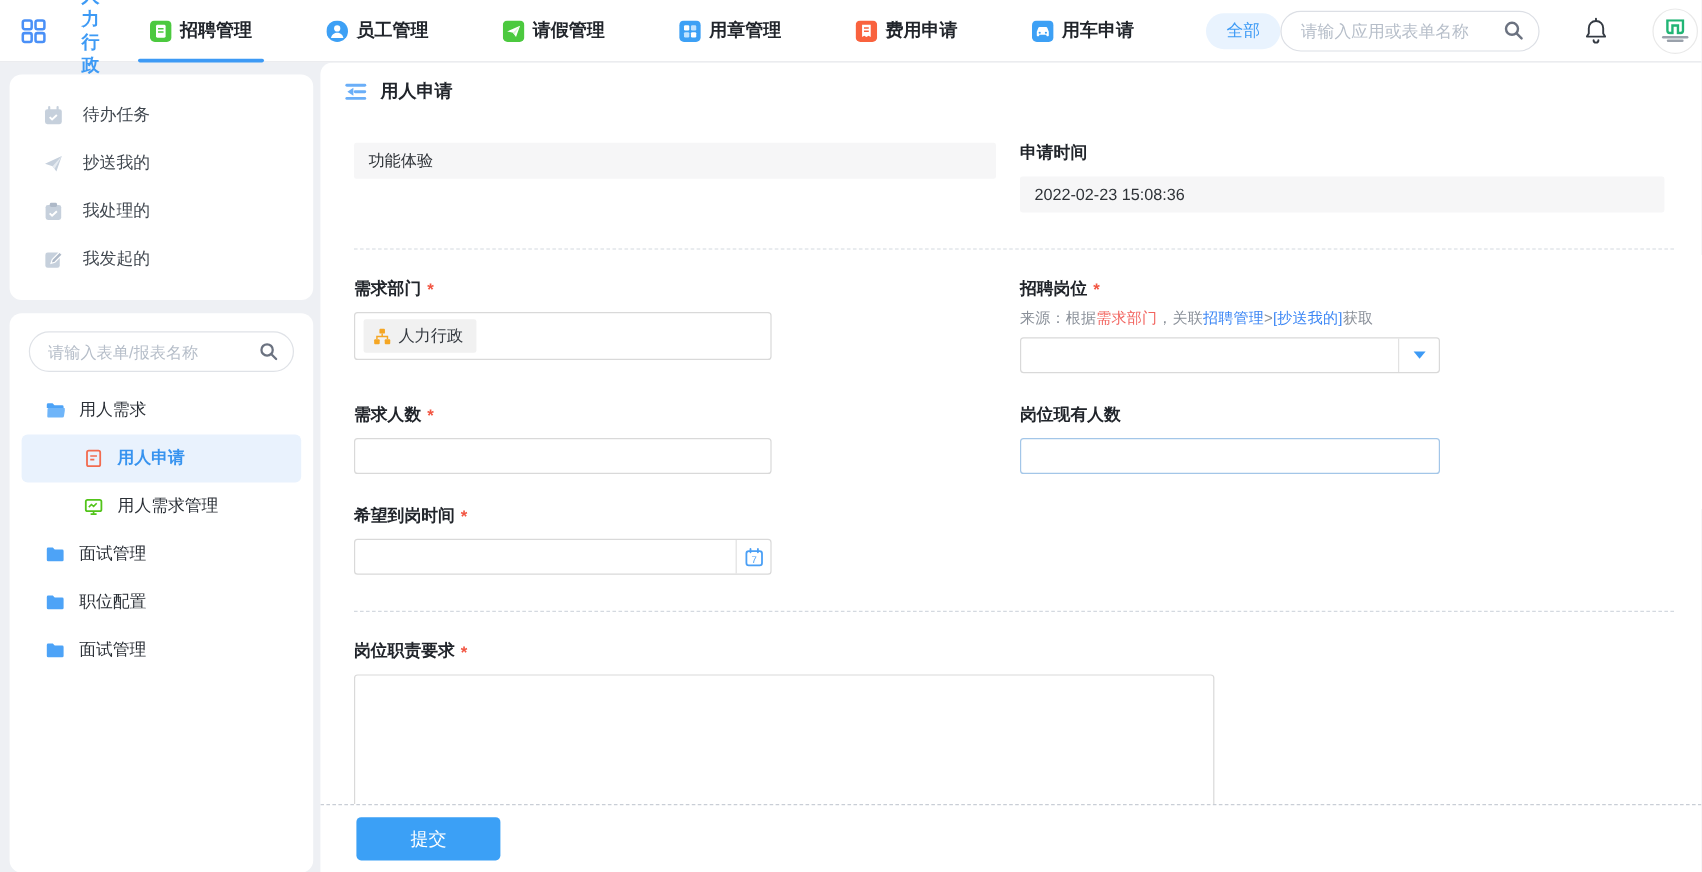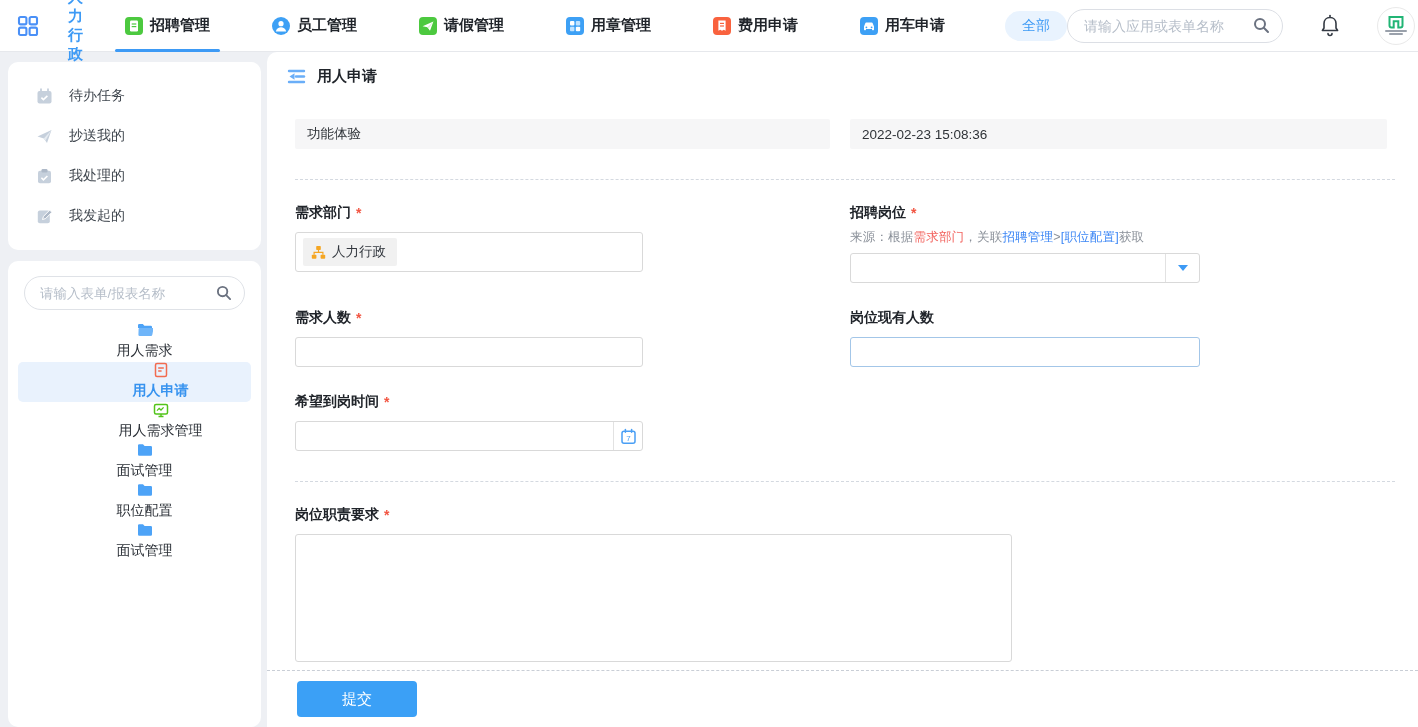--- a/index.html
+++ b/index.html
@@ -35,21 +35,21 @@
   .sidebar{width:267px;flex:0 0 267px;padding:10px 6px 0 8px;display:flex;flex-direction:column;gap:11px;border-radius:22px;}
   .scard{background:var(--card);border-radius:10px;}
   .scard.quick{padding:14px 0;}
   .quick-item{height:40px;display:flex;align-items:center;gap:16px;padding-left:28px;cursor:pointer;}
   .quick-item span.qlabel{font-size:14px;color:#40474f;}
   .qicon{width:17px;height:17px;}
   .scard.tree-card{flex:1;padding:15px 0 0 0;overflow:hidden;}
   .side-search{display:flex;align-items:center;height:34px;border:1px solid #dfe2e7;border-radius:17px;margin:0 16px 12px 16px;padding:0 12px 0 15px;}
   .side-search input{border:none;outline:none;flex:1;font-size:13.5px;color:#333;min-width:0;background:transparent;}
   .side-search input::placeholder{color:#b6bec9;}
-  .tree-row{height:40px;display:flex;align-items:center;gap:4px;padding-left:20px;margin:0 10px;border-radius:5px;cursor:pointer;flex-direction:column;}
+  .tree-row{height:40px;display:flex;align-items:center;gap:12px;padding-left:20px;margin:0 10px;border-radius:5px;cursor:pointer;}
   .tree-row.child{padding-left:52px;}
   .tree-row .tr-label{font-size:14px;color:#2a2f36;white-space:nowrap;}
   .tree-row.selected{background:#e9f2fd;}
   .tree-row.selected .tr-label{color:#3793ef;font-weight:700;}
   .fold-icon,.leaf-icon{width:16px;height:16px;flex:0 0 16px;}
 
   
   .main{flex:1;background:#fff;border-top-left-radius:10px;margin-top:0;display:flex;flex-direction:column;overflow:hidden;}
   .main-head{display:flex;align-items:center;gap:11px;padding:15px 0 9px 20px;}
   .collapse-btn{width:19px;height:19px;cursor:pointer;}
@@ -325,20 +325,21 @@
       <span class="main-title">用人申请</span>
     </div>
 
     <div class="form-scroll">
 
       <div class="frow" style="margin-top:10px;">
         <div>
           <div class="ro-field">功能体验</div>
         </div>
         <div>
+          <div class="flabel">申请时间</div>
           <div class="ro-field">2022-02-23 15:08:36</div>
         </div>
       </div>
 
       <hr class="dash">
 
       <div class="frow">
         <div>
           <div class="flabel">
             <span>需求部门</span>
@@ -356,21 +357,21 @@
               </span>
               <span>人力行政</span>
             </span>
           </div>
         </div>
         <div>
           <div class="flabel">
             <span>招聘岗位</span>
             <span class="req">*</span>
           </div>
-          <div class="help-line"><span>来源：根据</span><span class="hl-red">需求部门</span><span>，关联</span><span class="hl-blue">招聘管理</span><span>&gt;</span><span class="hl-blue">[职位配置]</span><span>获取</span></div>
+          <div class="help-line"><span>来源：根据</span><span class="hl-red">需求部门</span><span>，关联</span><span class="hl-blue">招聘管理</span><span>&gt;</span><span class="hl-blue">[抄送我的]</span><span>获取</span></div>
           <div class="inp select-box">
             <input class="sel-val" value="" style="">
             <span class="sel-caret">
                 <span class="caret-down"></span>
               </span>
           </div>
         </div>
       </div>
 
       <div class="frow mt26">

